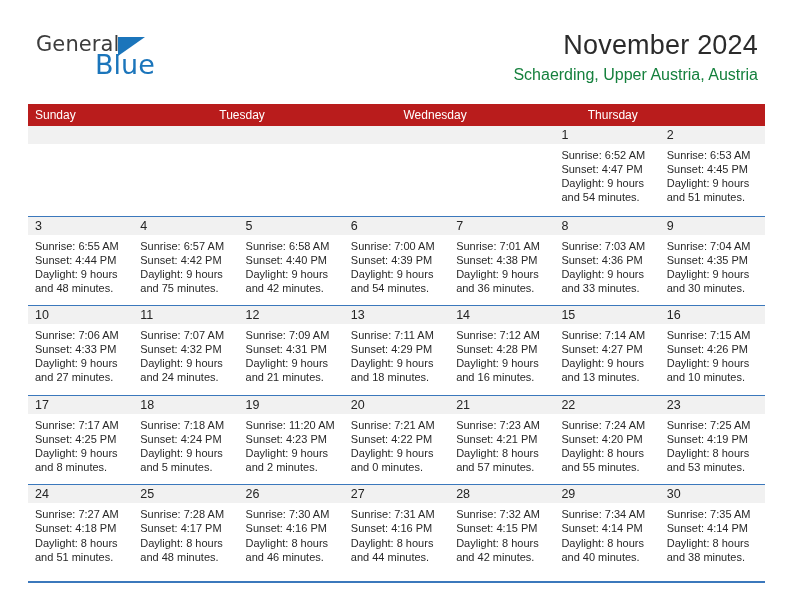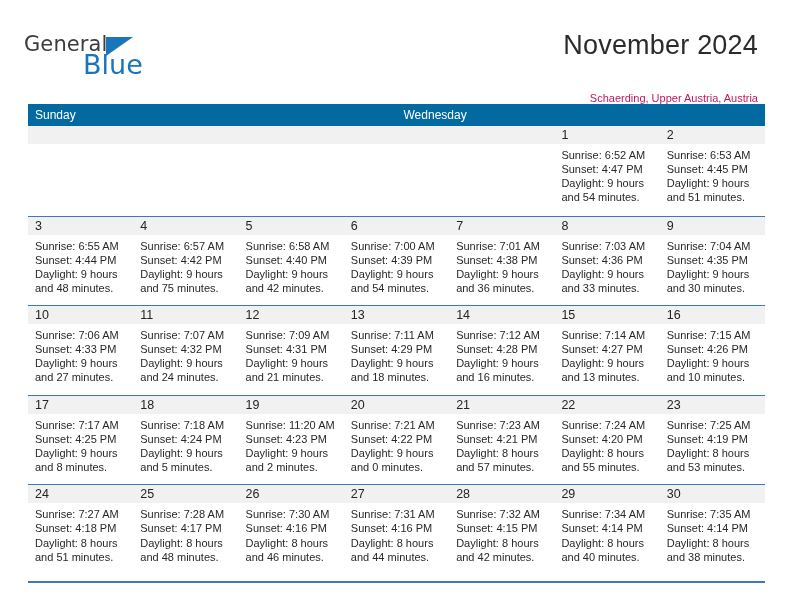--- a/index.html
+++ b/index.html
@@ -26,21 +26,21 @@
   .header {
     position: absolute;
     left: 0;
     top: 0;
     width: 792px;
     height: 100px;
   }
 
   .logo {
     position: absolute;
-    left: 24px;
+    left: 36px;
     top: 34px;
     width: 180px;
     height: 50px;
     user-select: none;
   }
   .logo-general {
     position: absolute;
     left: 0;
     top: 0;
     font-size: 21px;
@@ -75,37 +75,37 @@
     font-size: 27px;
     color: #2b2b2b;
     font-weight: normal;
     letter-spacing: .2px;
     white-space: nowrap;
     margin-left: 44px;
   }
   .subtitle {
     position: absolute;
     right: 34px;
-    top: 92px;
-    font-size: 11px;
-    color: #be185d;
+    top: 66px;
+    font-size: 16px;
+    color: #15803d;
     white-space: nowrap;
   }
 
   
   .calendar {
     position: absolute;
     left: 28px;
     top: 104px;
     width: 737px;
   }
 
   .dow-row {
     display: flex;
-    background: #0369a1;
+    background: #b91c1c;
     height: 22px;
   }
   .dow-cell {
     flex: 1 1 0;
     color: #ffffff;
     font-size: 12px;
     line-height: 22px;
     padding-left: 7px;
     box-sizing: border-box;
     white-space: nowrap;
@@ -173,21 +173,23 @@
       <span class="logo-blue">Blue</span>
     </div>
 
     <div class="title">November 2024</div>
     <div class="subtitle">Schaerding, Upper Austria, Austria</div>
   </div>
 
   <div class="calendar">
     <div class="dow-row" id="dow-row">
         <div class="dow-cell">Sunday</div>
+        <div class="dow-cell">Tuesday</div>
         <div class="dow-cell">Wednesday</div>
+        <div class="dow-cell">Thursday</div>
       </div>
     <div id="weeks-container">
         <div class="week-row first">
           <div class="day-cell empty">
             <div class="day-num-strip">
               <span class="day-num"></span>
             </div>
             <div class="day-body"></div>
           </div>
           <div class="day-cell empty">

